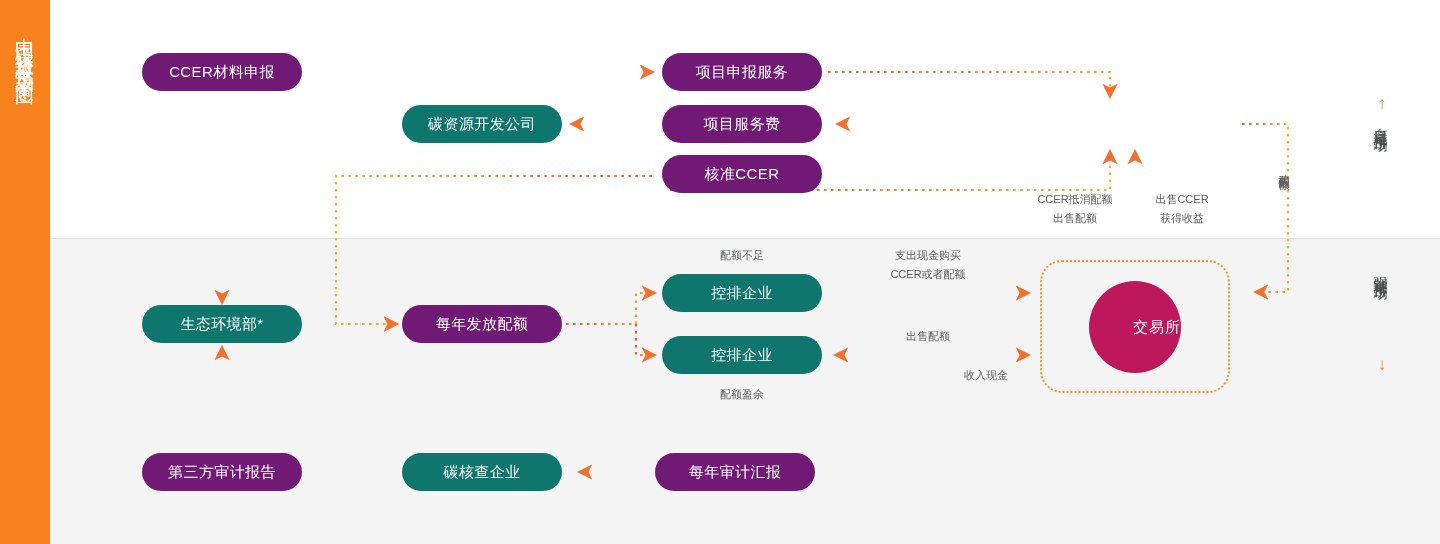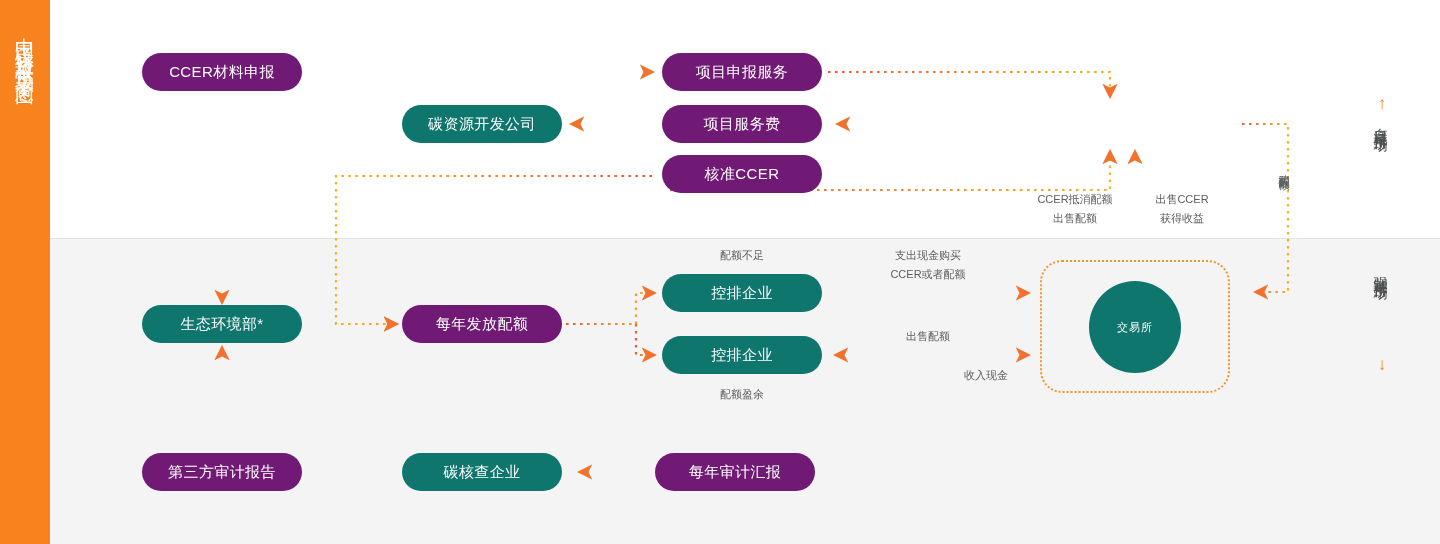--- a/index.html
+++ b/index.html
@@ -36,22 +36,22 @@
     position:absolute;box-sizing:border-box;
     display:flex;align-items:center;justify-content:center;
     border-radius:999px;color:#ffffff;font-size:15px;
     letter-spacing:.4px;white-space:nowrap;
   }
   .pill.orange{background:#701a75;}
   .pill.green{background:#0f766e;}
 
   .circle-node{
     position:absolute;border-radius:50%;
-    background:#0f766e;color:#fff;font-size:11px;
-    display:flex;align-items:center;justify-content:center;
+    background:#be185d;color:#fff;font-size:15px;
+    display:flex;align-items:center;justify-content:flex-end;
     letter-spacing:1px;
   }
 
   
   .dashbox{
     position:absolute;box-sizing:border-box;
     border:2px dotted #f0962a;border-radius:22px;
   }
 
   

